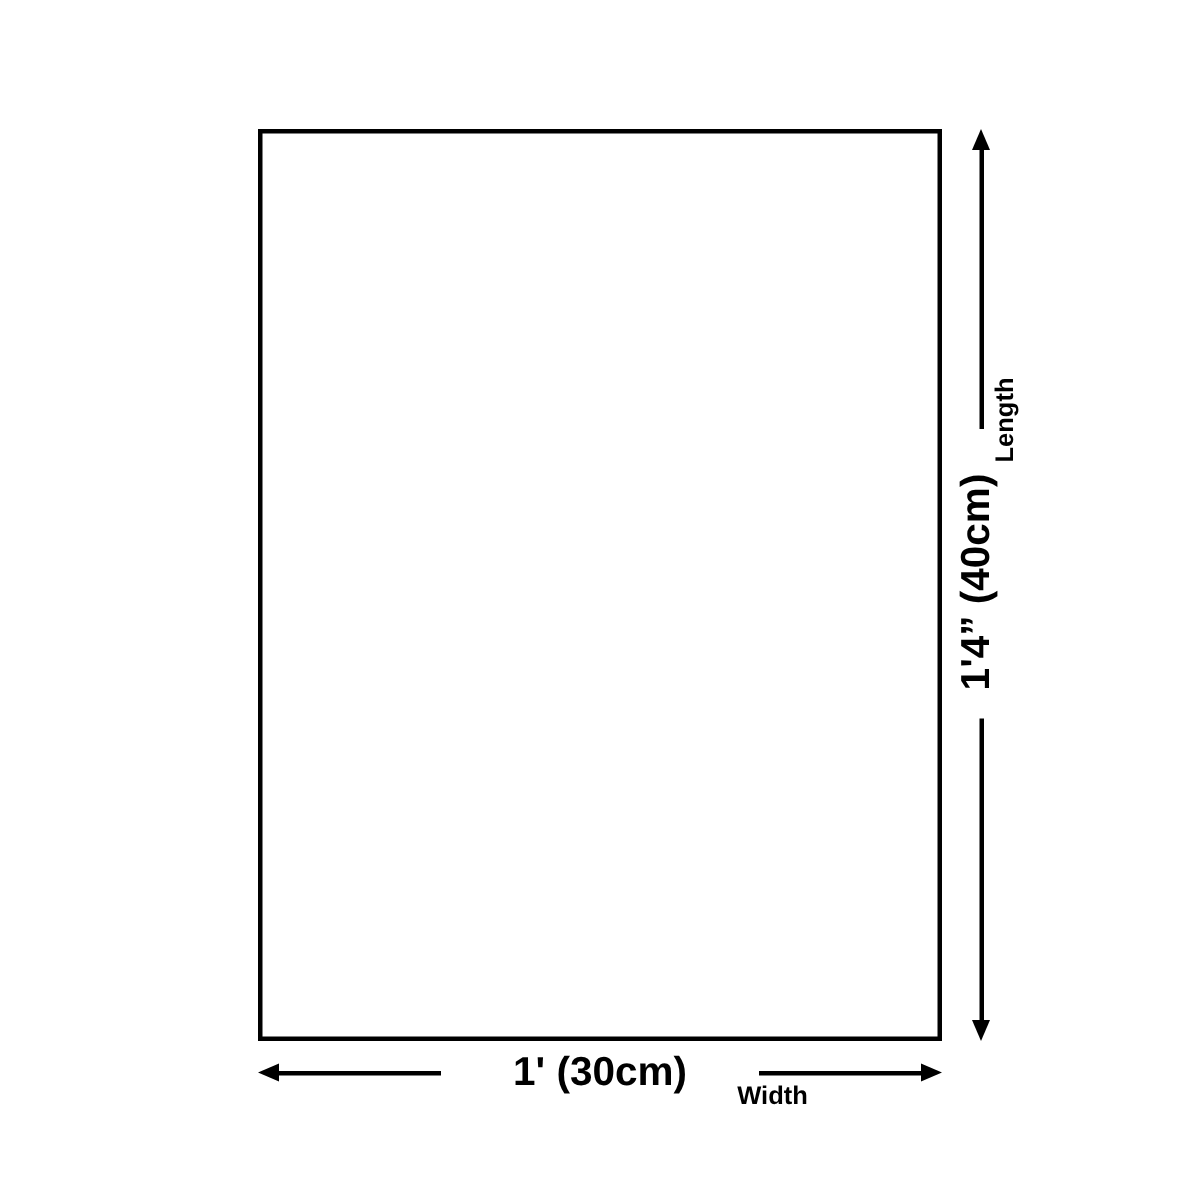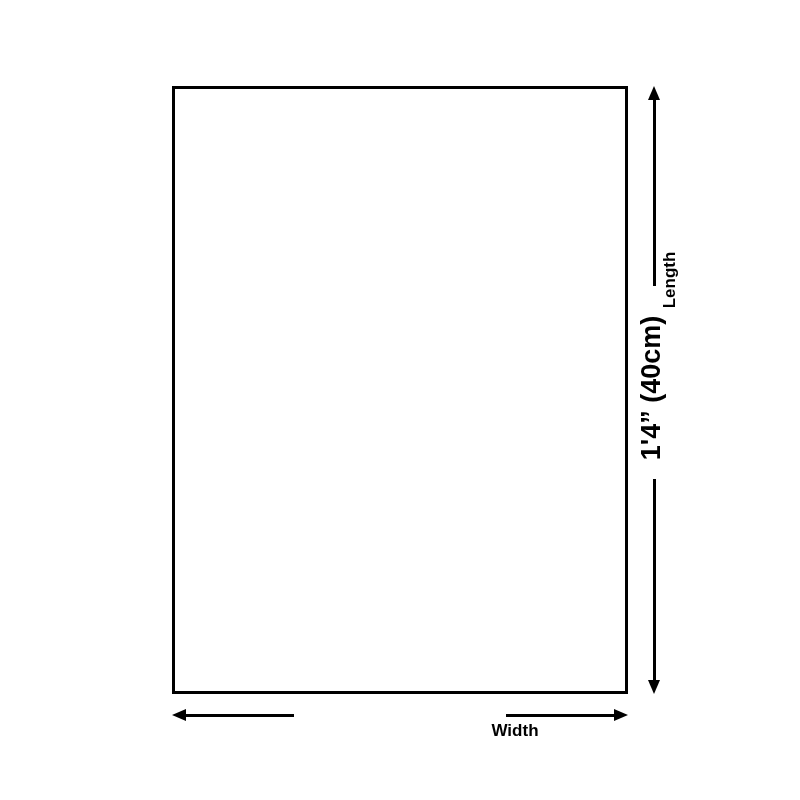--- a/index.html
+++ b/index.html
@@ -113,17 +113,18 @@
 
   <div class="ah up"></div>
   <div class="vline top"></div>
   <div class="dim-value vertical" id="length-value">1'4” (40cm)</div>
   <div class="vline bottom"></div>
   <div class="ah down"></div>
   <div class="axis-label vertical" id="length-label">Length</div>
 
   <div class="ah left"></div>
   <div class="hline left"></div>
+  <div class="dim-value" id="width-value">1' (30cm)</div>
   <div class="hline right"></div>
   <div class="ah right"></div>
   <div class="axis-label" id="width-label">Width</div>
 
 </div>
 
 </body></html>

